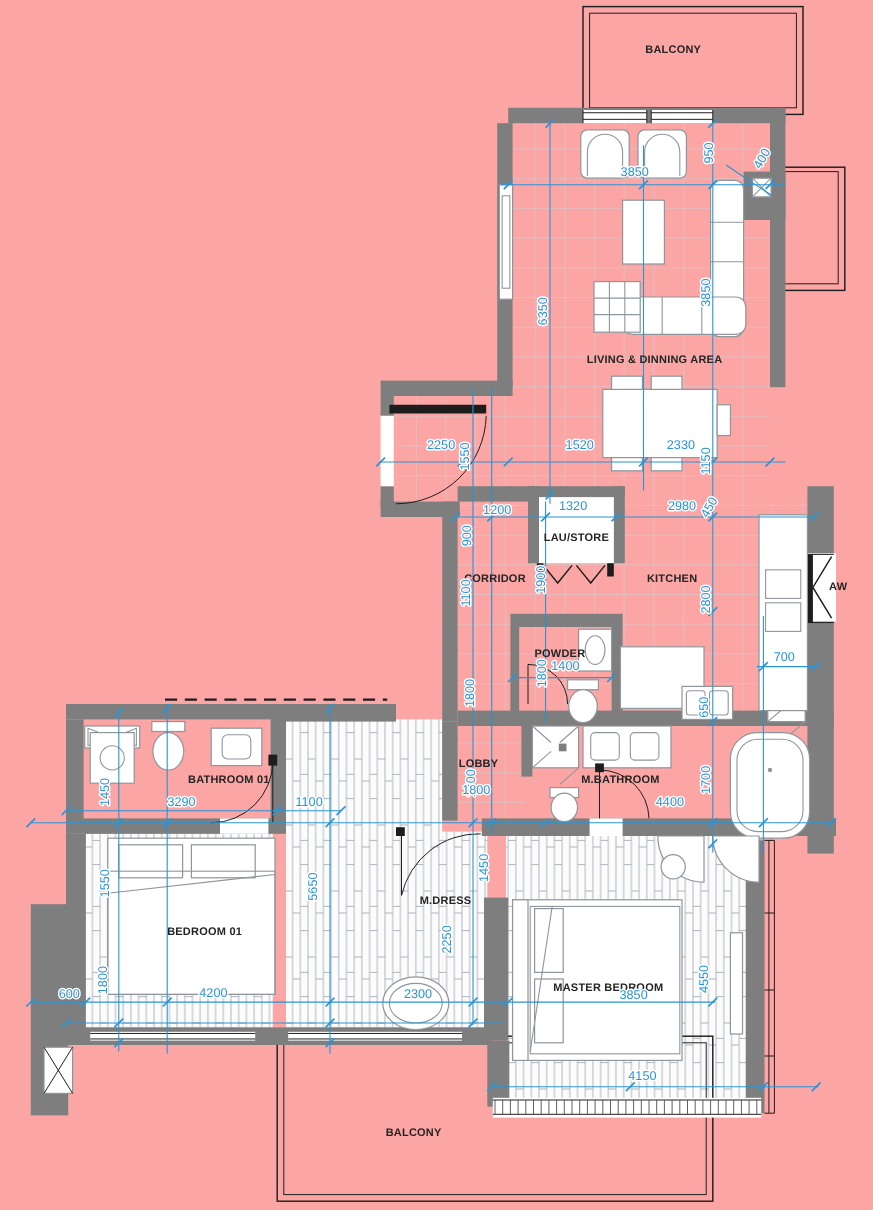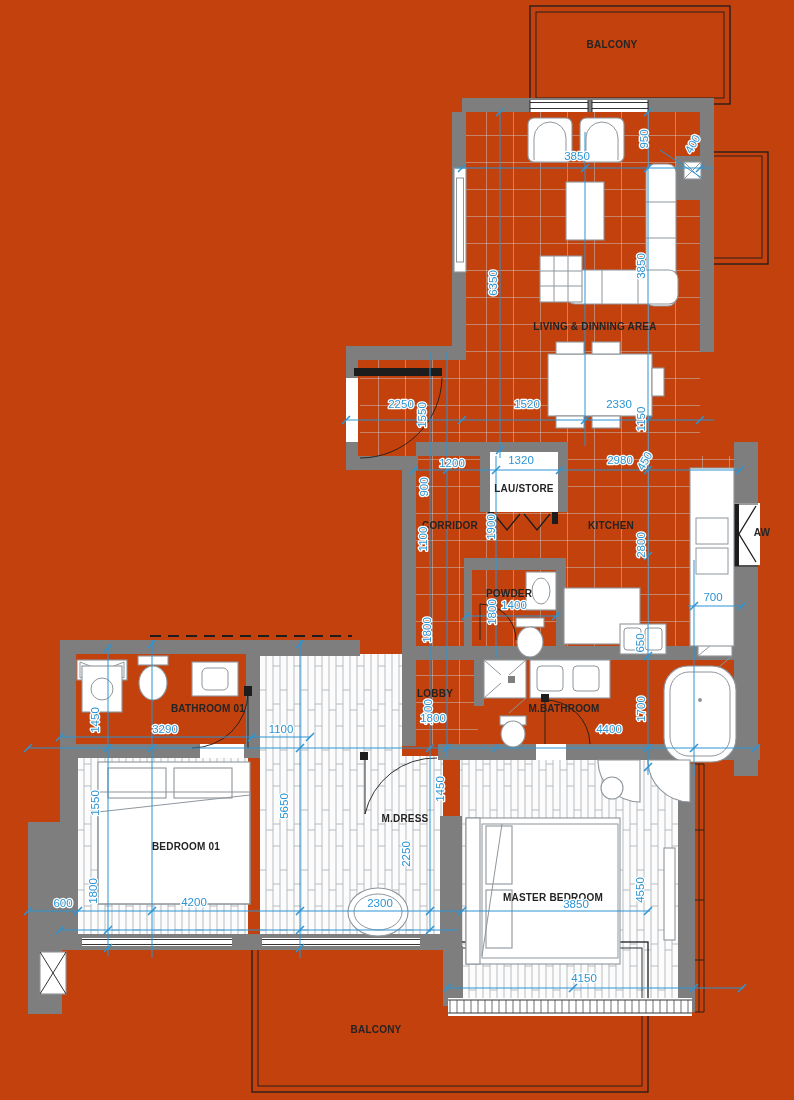--- a/index.html
+++ b/index.html
@@ -1,16 +1,16 @@
 <!DOCTYPE html>
 <html><head>
 <meta charset="utf-8">
 <style>
   html,body{margin:0;padding:0;background:#fff;}
-  .stage{position:relative;width:794px;height:1100px;background:#c2410c;overflow:hidden;
+  .stage{position:relative;width:794px;height:1100px;background:#fca5a5;overflow:hidden;
          font-family:"Liberation Sans",sans-serif;}
   svg{display:block}
   .wall{fill:#7e7e7e;stroke:none}
   .tile{fill:url(#tilePat)}
   .wood{fill:url(#plankPat)}
   .white{fill:#ffffff}
   .furn{fill:#ffffff;stroke:#8f969c;stroke-width:1.1}
   .furnln{fill:none;stroke:#8f969c;stroke-width:1}
   .blk{fill:none;stroke:#1d1d1d;stroke-width:1.3}
   .blkthin{fill:none;stroke:#1d1d1d;stroke-width:0.9}

